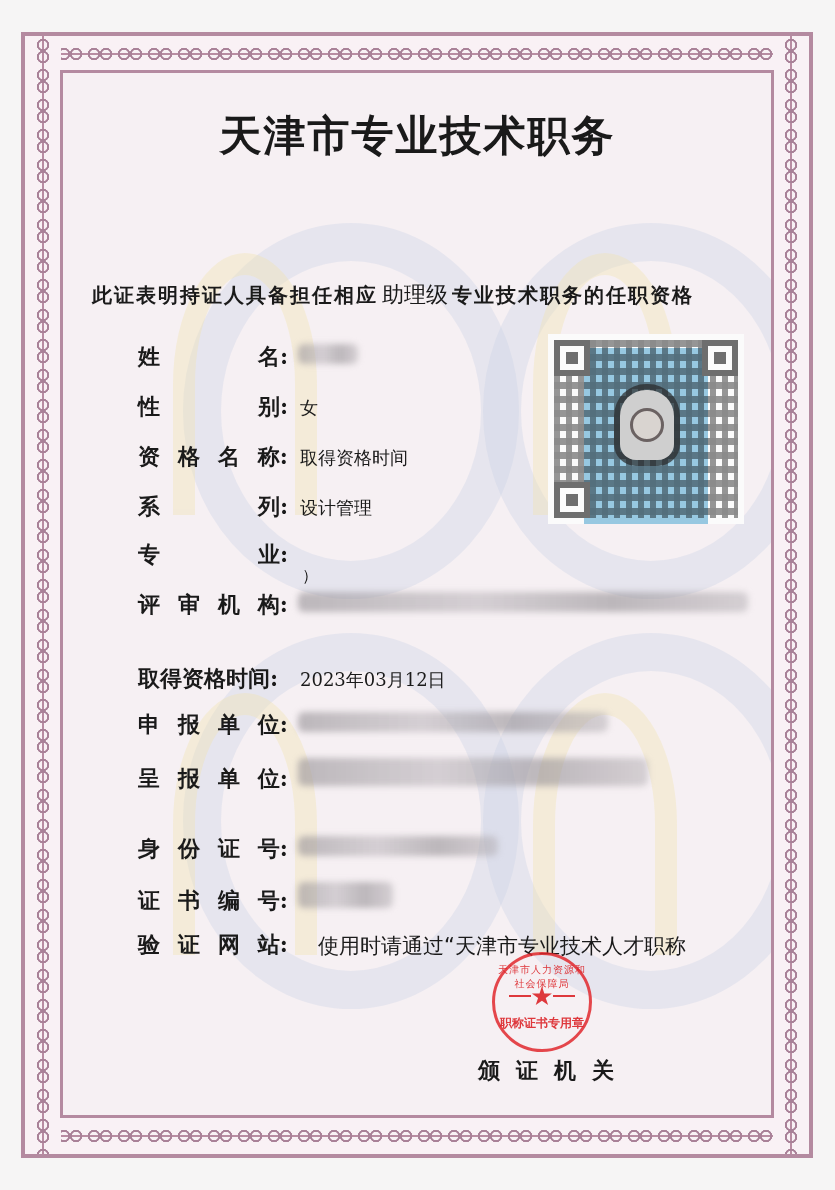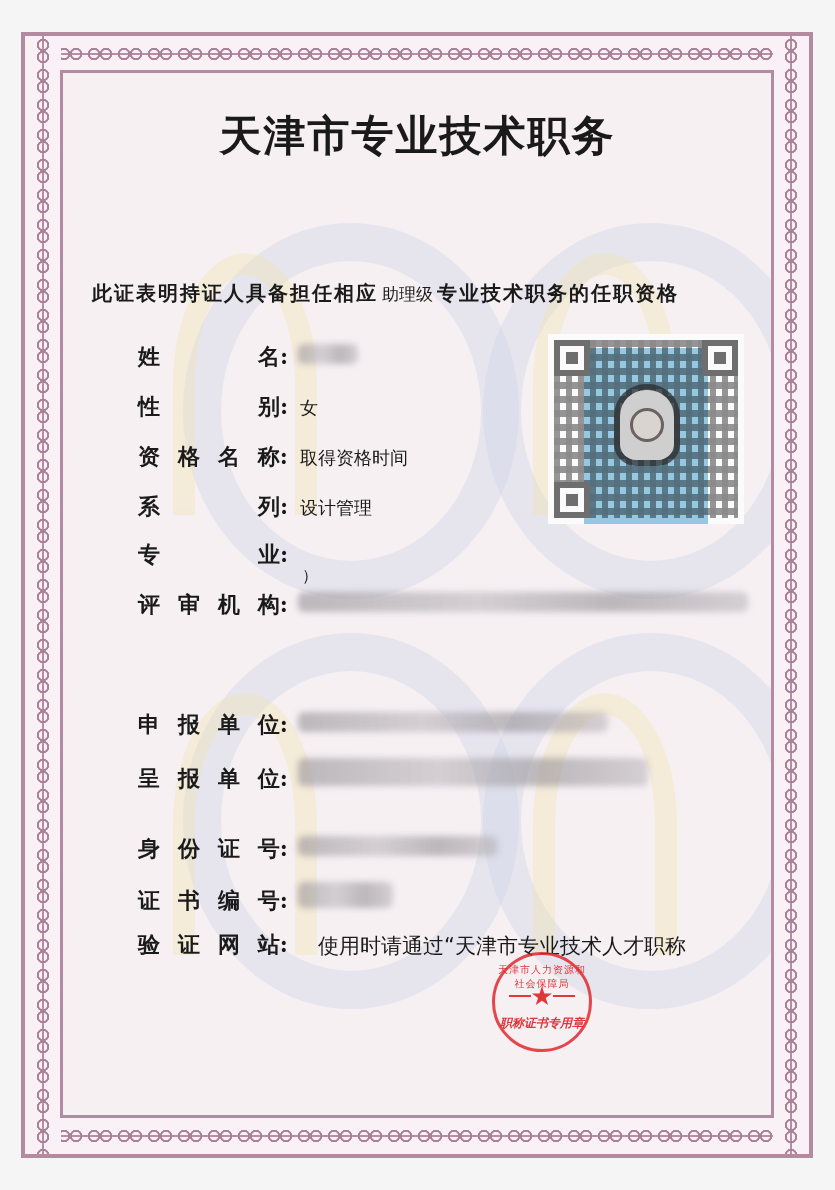--- a/index.html
+++ b/index.html
@@ -65,21 +65,21 @@
   .title2 {
     position: absolute; left: 0; width: 835px; top: 182px;
     text-align: center; font-size: 50px; font-weight: bold; letter-spacing: 4px;
     font-family: "DejaVu Serif", serif;
   }
   .statement {
     position: absolute; left: 92px; top: 280px; width: 680px;
     font-size: 20px; font-weight: bold; letter-spacing: 2px; white-space: nowrap;
     font-family: "DejaVu Sans", sans-serif;
   }
-  .statement .level { font-weight: normal; font-size: 17px; letter-spacing: 0; margin: 0 4px; font-family: "DejaVu Serif", serif; }
+  .statement .level { font-weight: normal; font-size: 22px; letter-spacing: 0; margin: 0 4px; font-family: "DejaVu Serif", serif; }
   .row { position: absolute; left: 138px; display: flex; align-items: baseline; white-space: nowrap; }
   .label {
     width: 150px; font-size: 22px; font-weight: bold;
     display: flex; justify-content: space-between;
     font-family: "DejaVu Serif", serif;
   }
   .label span { display: inline-block; }
   .value { font-size: 18px; margin-left: 12px; font-family: "DejaVu Serif", serif; }
   .blur {
     display: inline-block; height: 20px; margin-left: 10px; vertical-align: middle;
@@ -122,21 +122,21 @@
   }
   .seal-star { position: absolute; left: 0; width: 100%; top: 28px; text-align: center; font-size: 26px; line-height: 1; }
   .seal-line-l, .seal-line-r { position: absolute; top: 40px; width: 22px; height: 2px; background: rgba(220,35,40,.9); }
   .seal-line-l { left: 14px; } .seal-line-r { right: 14px; }
   .seal-ring {
     position: absolute; left: 0; top: 8px; width: 100%; text-align: center;
     font-size: 10px; font-family: "DejaVu Serif", serif; letter-spacing: 1px;
   }
   .seal-bottom {
     position: absolute; left: 0; width: 100%; top: 60px; text-align: center;
-    font-size: 12px; font-weight: bold; font-family: "DejaVu Serif", serif; font-style: italic;
+    font-size: 12px; font-weight: bold; font-family: "DejaVu Serif", serif;
   }
   .issuer {
     position: absolute; left: 478px; top: 1056px; font-size: 22px; font-weight: bold;
     letter-spacing: 16px; font-family: "DejaVu Serif", serif; white-space: nowrap;
   }
 </style>
 </head>
 <body>
 
 <div class="cert">
@@ -216,20 +216,26 @@
   <div class="row" style="top:590px;">
     <div class="label">
       <span>评</span>
       <span>审</span>
       <span>机</span>
       <span>构:</span>
     </div>
     <span class="blur" style="width:450px;"></span>
   </div>
 
+  <div class="row" style="top:664px;">
+    <div class="label">
+      <span>取得资格时间:</span>
+    </div>
+    <span class="value">2023年03月12日</span>
+  </div>
 
   <div class="row" style="top:710px;">
     <div class="label">
       <span>申</span>
       <span>报</span>
       <span>单</span>
       <span>位:</span>
     </div>
     <span class="blur" style="width:310px;"></span>
   </div>
@@ -285,13 +291,14 @@
   </div>
 
   <div class="seal">
     <div class="seal-ring">天津市人力资源和社会保障局</div>
     <div class="seal-line-l"></div>
     <div class="seal-star">★</div>
     <div class="seal-line-r"></div>
     <div class="seal-bottom">职称证书专用章</div>
   </div>
 
+  <div class="issuer">颁证机关</div>
 </div>
 
 </body></html>

